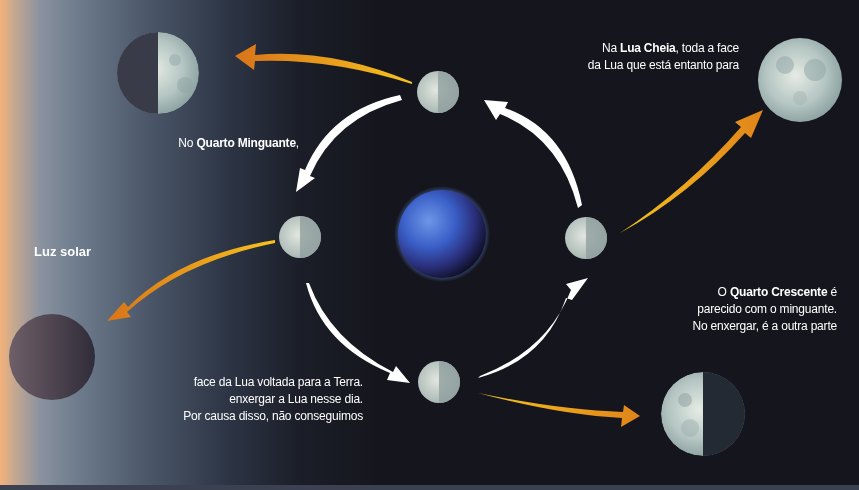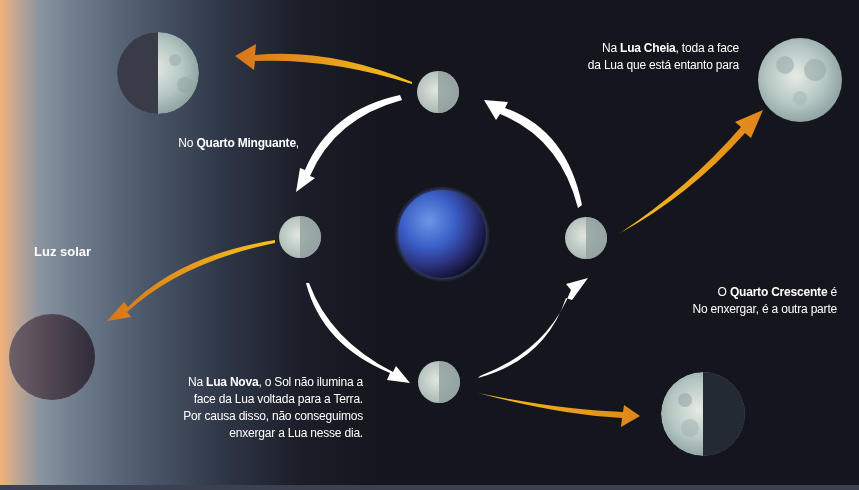--- a/index.html
+++ b/index.html
@@ -126,24 +126,24 @@
   <div class="txt" style="right:120px; top:40px;">
     <div><span>Na </span><b>Lua Cheia</b><span>, toda a face</span></div>
     <div>da Lua que está entanto para</div>
   </div>
 
   <div class="txt" style="right:560px; top:135px;">
     <div><span>No </span><b>Quarto Minguante</b><span>,</span></div>
   </div>
 
   <div class="txt" style="right:496px; top:374px;">
-    <div><span>Na </span><b>Lua Nova</b><span>, o Sol não ilumina a</span></div>
     <div>face da Lua voltada para a Terra.</div>
+    <div>enxergar a Lua nesse dia.</div>
     <div>Por causa disso, não conseguimos</div>
-    <div>enxergar a Lua nesse dia.</div>
   </div>
 
   <div class="txt" style="right:22px; top:284px;margin-left:44px;">
     <div><span>O </span><b>Quarto Crescente</b><span> é</span></div>
+    <div>parecido com o minguante.</div>
     <div>No enxergar, é a outra parte</div>
   </div>
 
 </div>
 
 </body></html>

